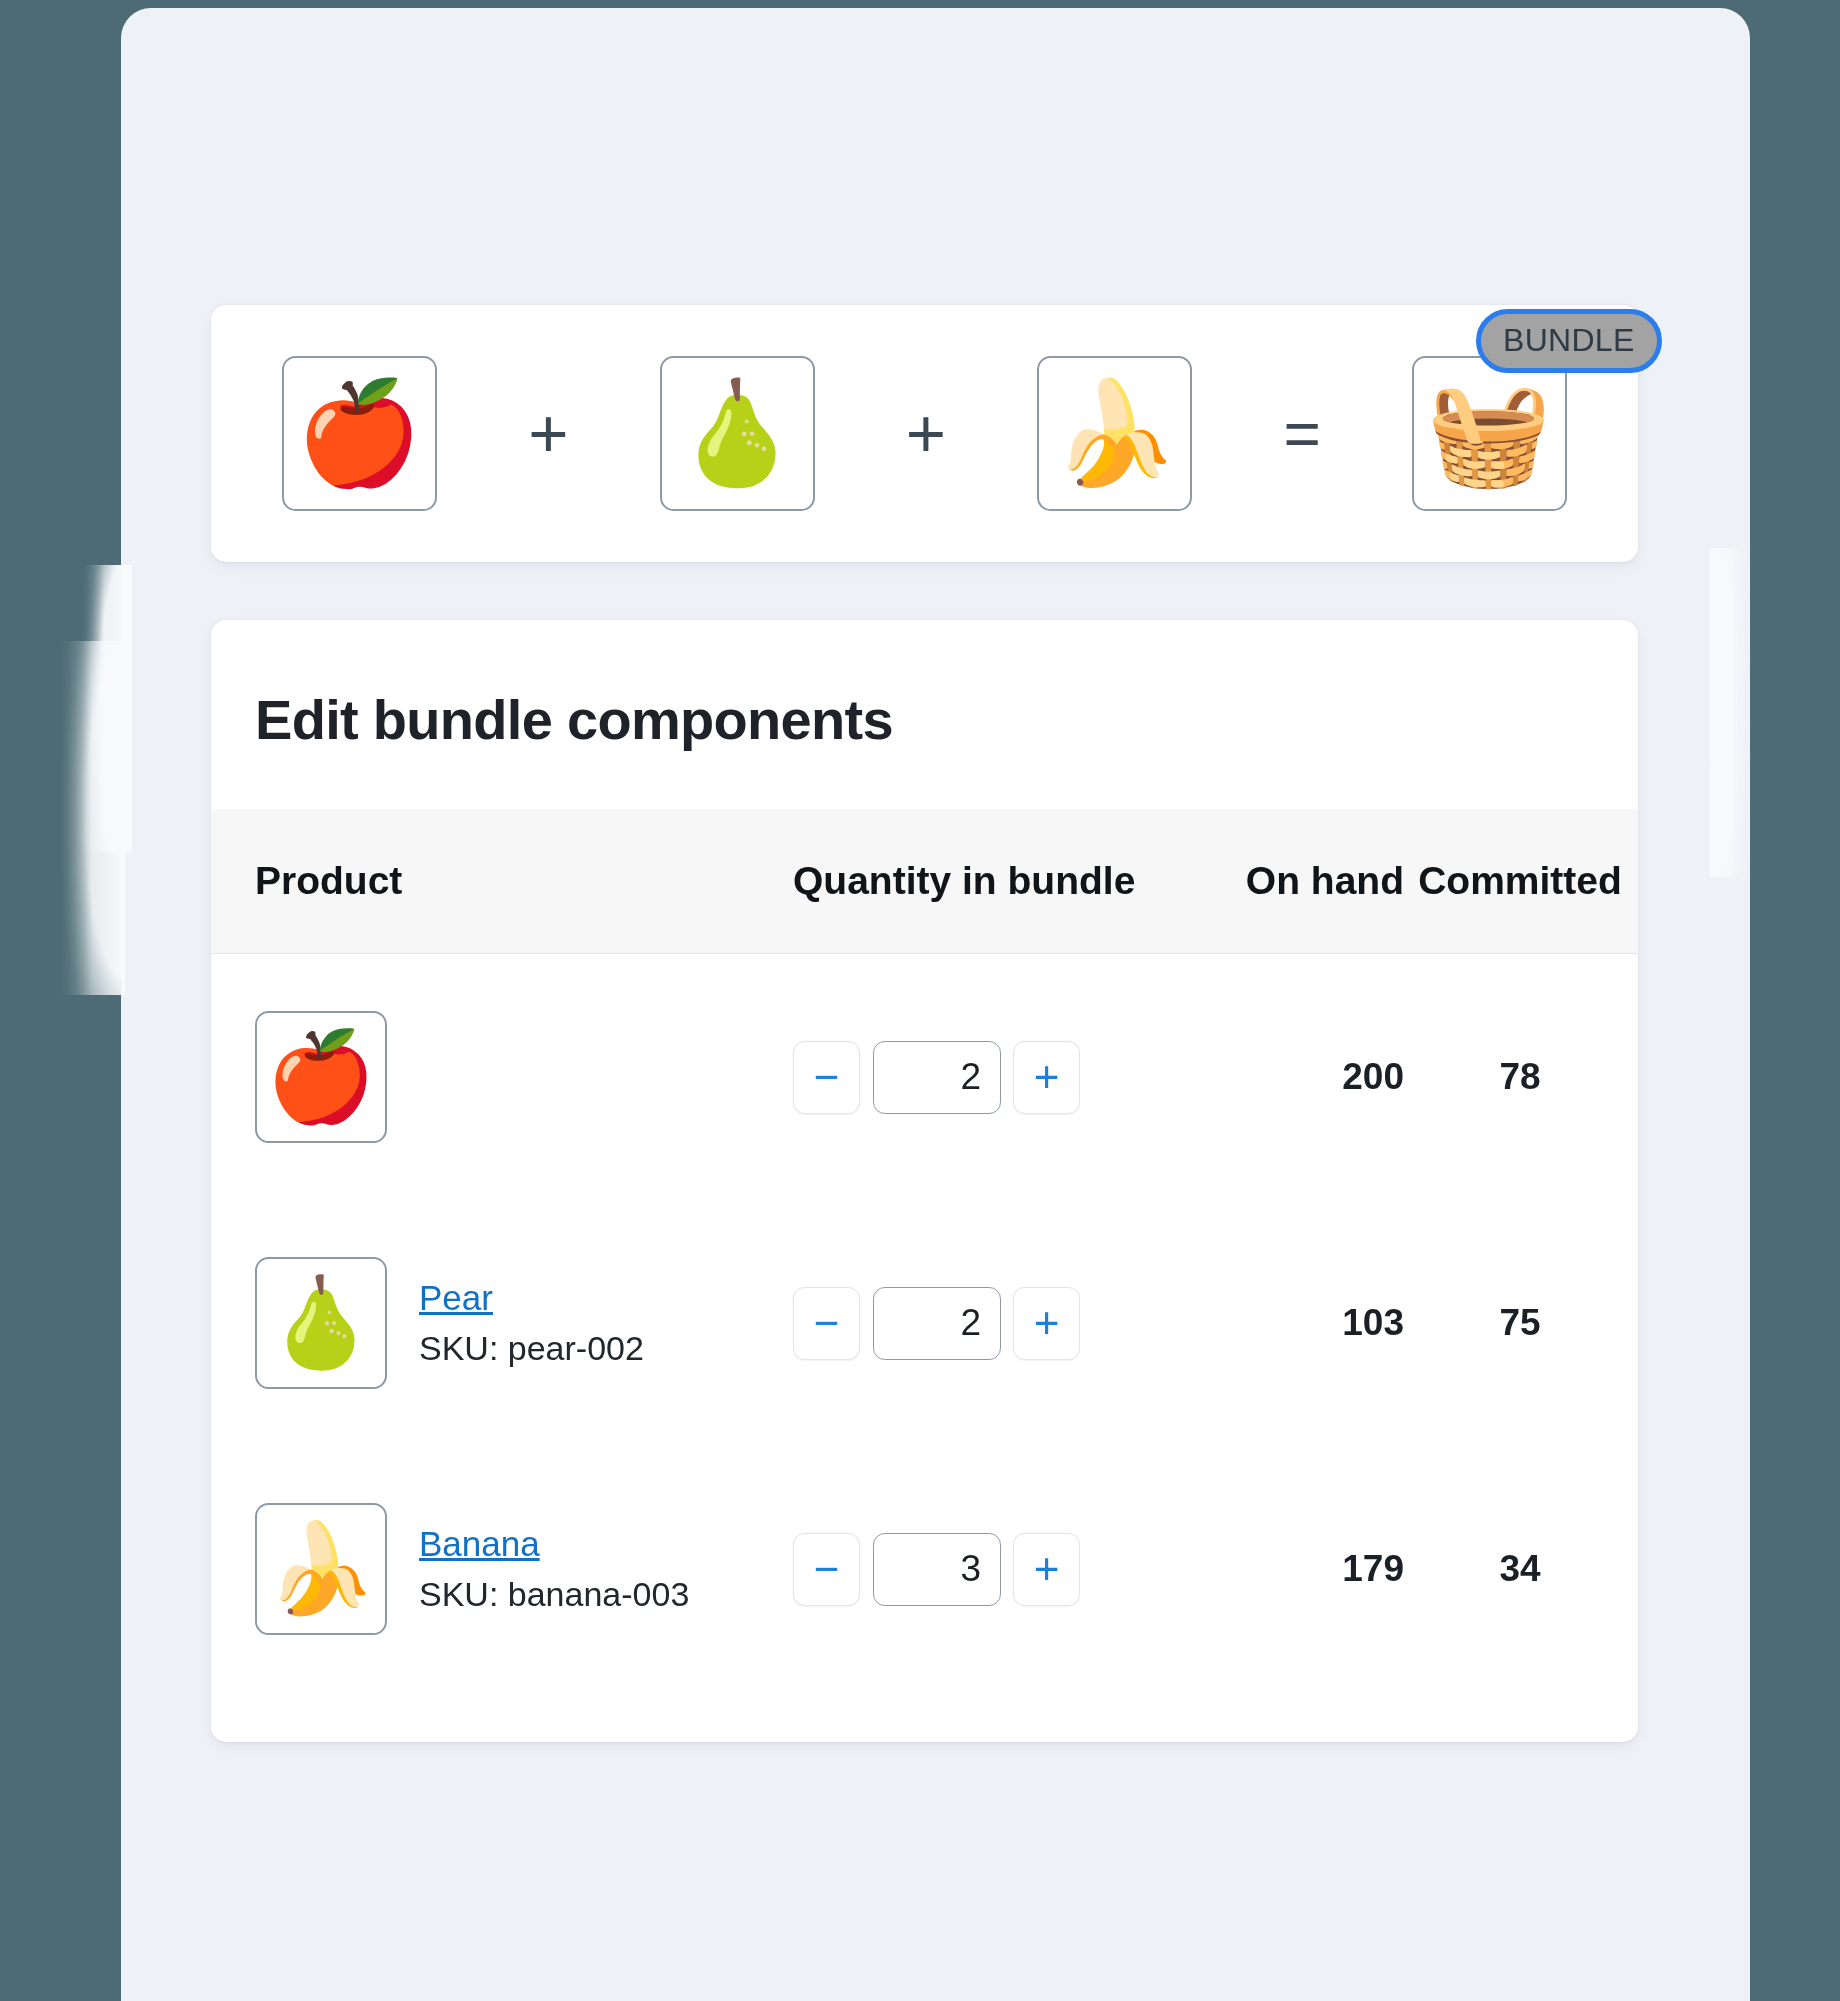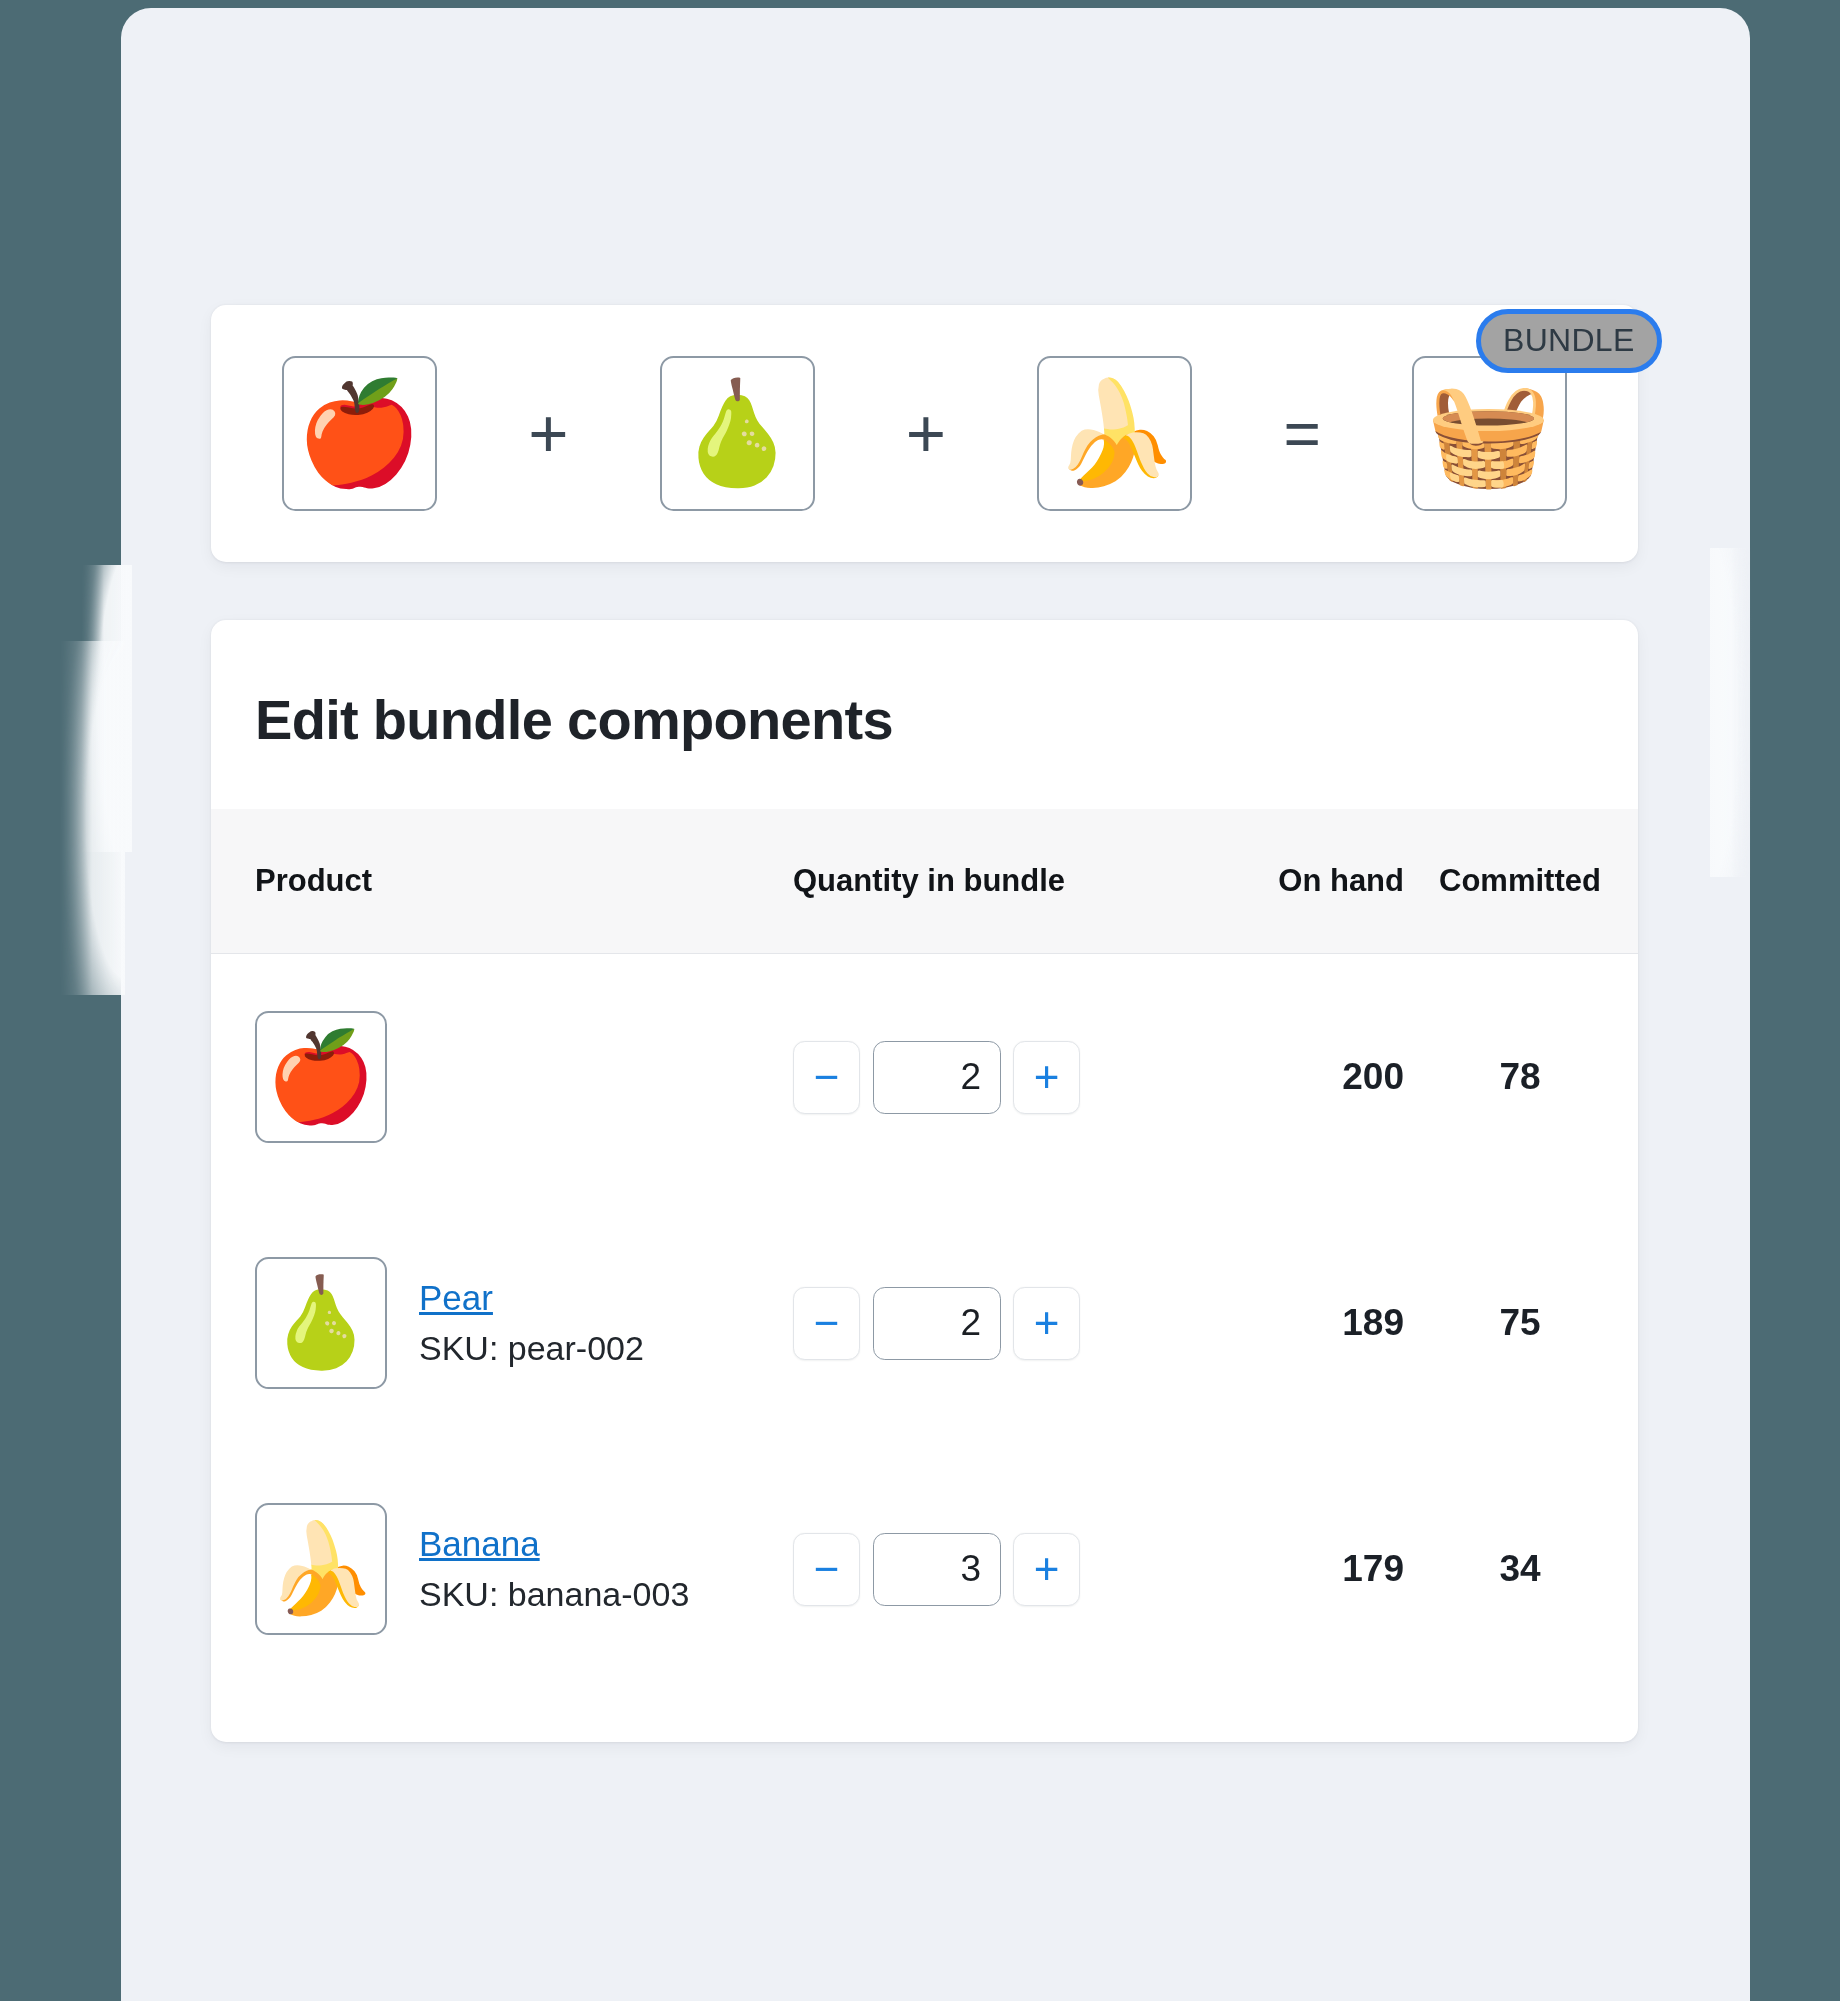--- a/index.html
+++ b/index.html
@@ -151,21 +151,21 @@
   .table { width: 100%; margin-top: 57px; }
 
   .thead {
     display: flex;
     align-items: center;
     background: #f7f7f8;
     height: 145px;
     border-bottom: 1.7px solid #e4e6ea;
   }
   .th {
-    font-size: 31px;
+    font-size: 39px;
     font-weight: bold;
     color: #111418;
     white-space: nowrap;
   }
 
   .col-product  { flex: 0 0 582px; padding-left: 44px; }
   .col-qty      { flex: 0 0 379px; }
   .col-onhand   { flex: 0 0 232px; text-align: right; }
   .col-committed{ flex: 0 0 232px; text-align: center; }
 
@@ -328,21 +328,21 @@
           <span class="product-sku">SKU: pear-002</span>
         </div>
       </div>
       <div class="col-qty">
         <div class="stepper">
           <button class="step-btn">−</button>
           <input class="qty-input" type="text" value="2" style="">
           <button class="step-btn">+</button>
         </div>
       </div>
-      <div class="col-onhand num-cell">189</div>
+      <div class="col-onhand num-cell">103</div>
       <div class="col-committed num-cell">75</div>
     </div>
 
     <div class="trow">
       <div class="col-product product-cell">
         <div class="row-thumb">
           <span class="glyph">🍌</span>
         </div>
         <div>
           <a class="product-name" href="#">Banana</a>

